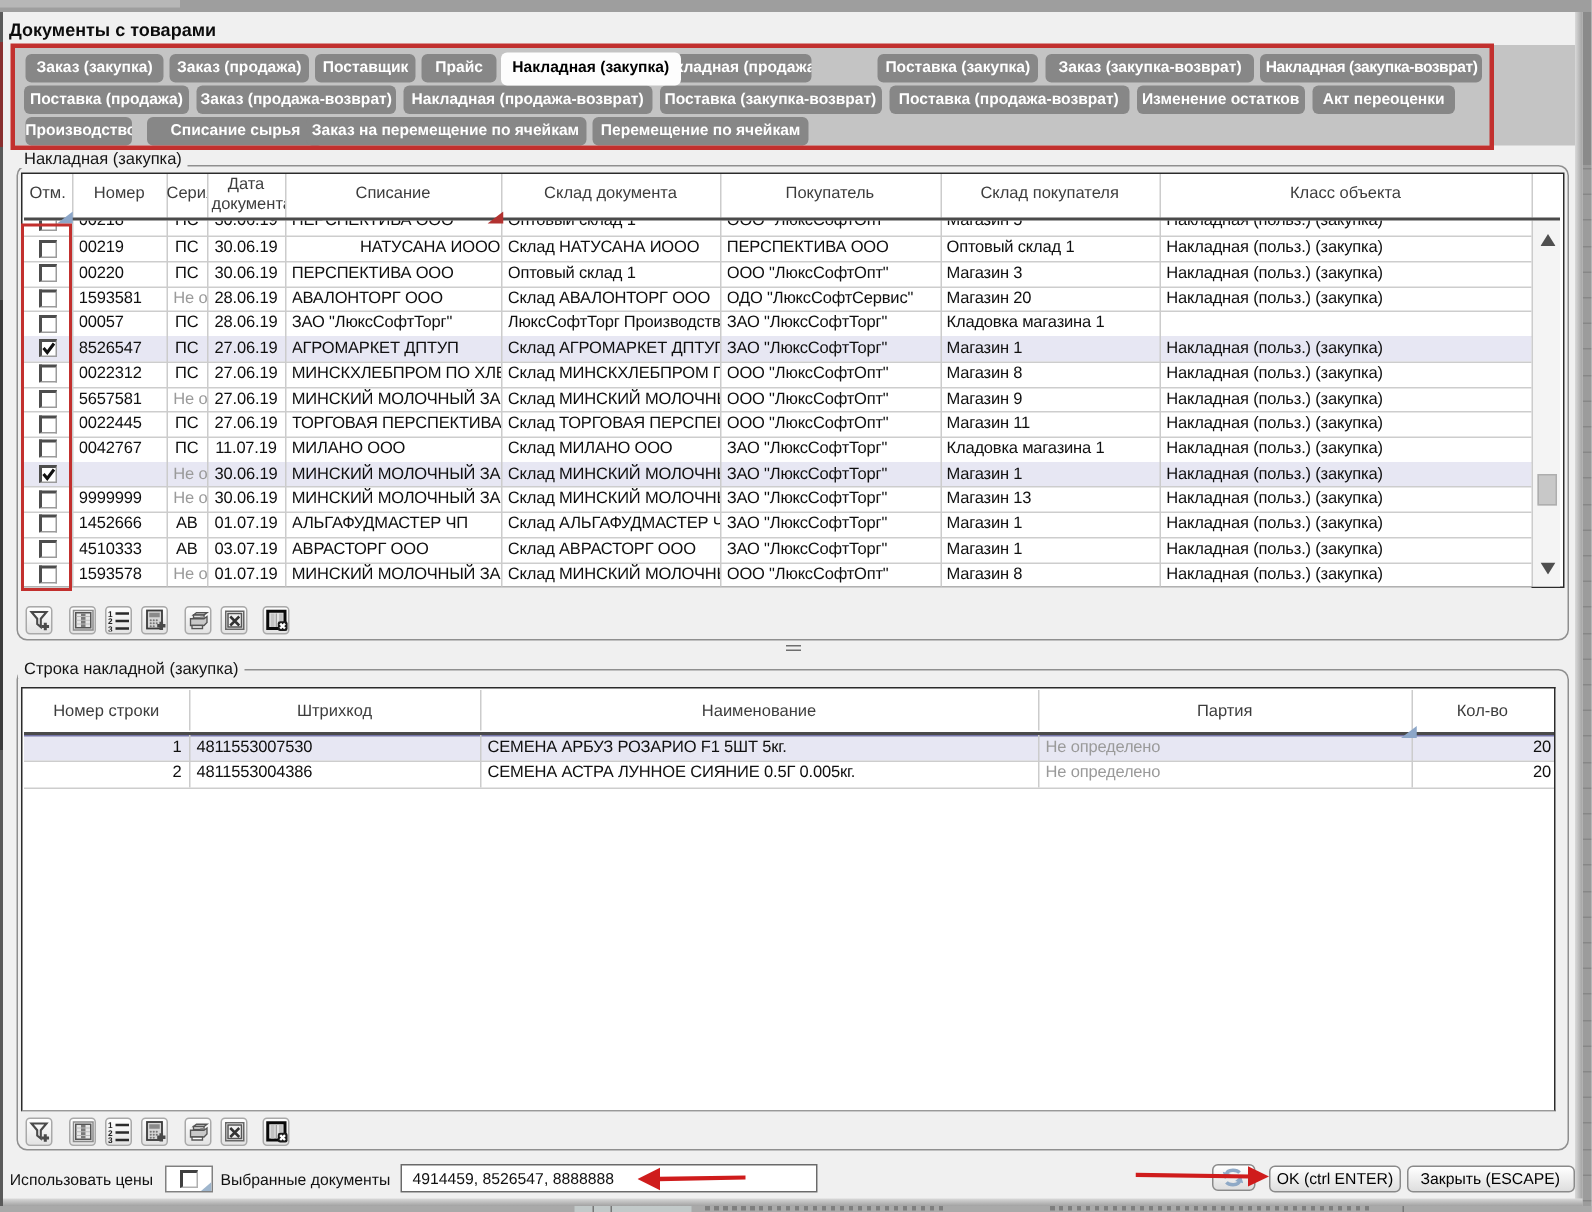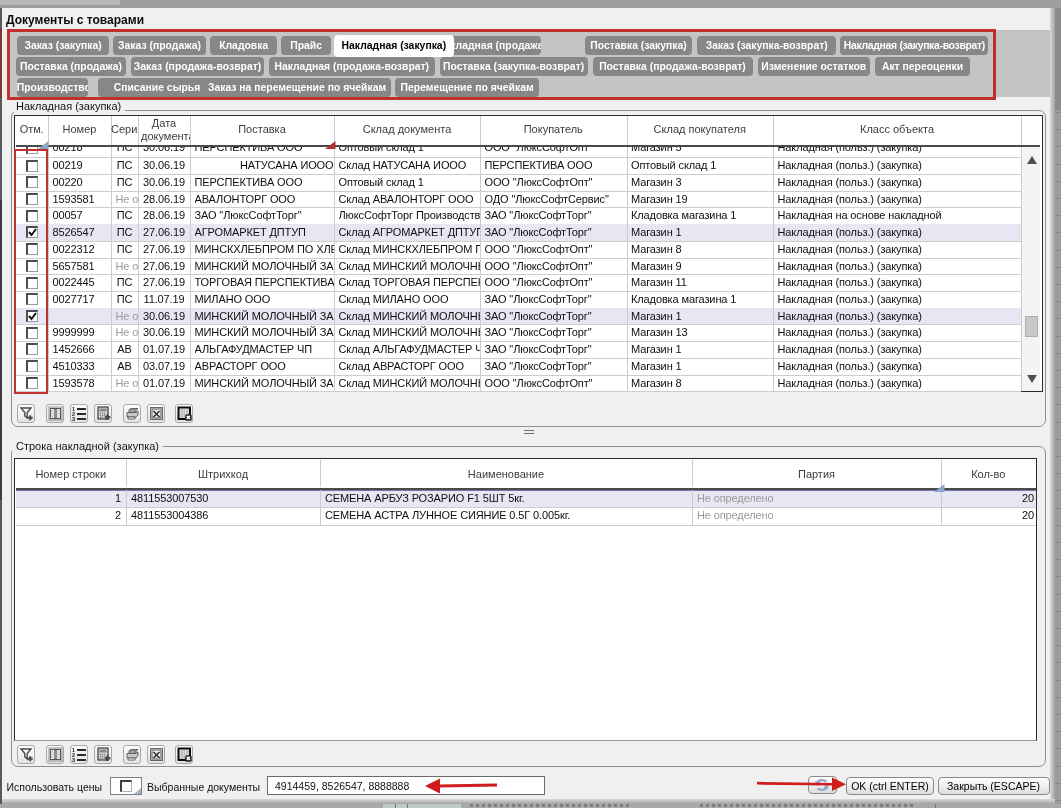--- a/index.html
+++ b/index.html
@@ -79,21 +79,21 @@
 <div class="abs" style="left:470px;top:804px;width:160px;height:3px;background:repeating-linear-gradient(90deg,#7e7e7e 0 3px,#a9a9a9 3px 6px);"></div>
 <div class="abs" style="left:700px;top:804px;width:215px;height:3px;background:repeating-linear-gradient(90deg,#7e7e7e 0 3px,#a9a9a9 3px 6px);"></div>
 <div class="abs" style="left:935px;top:804px;width:1px;height:4px;background:#777;"></div>
 <div class="abs" style="left:2px;top:8px;width:1053px;height:796px;background:#f0f0f0;"></div>
 <div class="abs" style="left:1050px;top:8px;width:5px;height:796px;background:linear-gradient(90deg,#d9d9d9,#a2a2a2);"></div>
 <div class="abs" style="left:2px;top:799px;width:1053px;height:5px;background:linear-gradient(#d9d9d9,#a2a2a2);"></div>
 <div class="abs" style="left:6px;top:13px;font-size:12px;font-weight:bold;color:#0c0c0c;">Документы с товарами</div>
 <div class="abs" style="left:8px;top:30px;width:1042px;height:67px;background:#c4c4c4;"></div>
 <div class="tab" style="left:16.8px;top:36px;width:92.6px;">Заказ (закупка)</div>
 <div class="tab" style="left:113px;top:36px;width:93px;">Заказ (продажа)</div>
-<div class="tab" style="left:210px;top:36px;width:67.4px;">Кладовка</div>
+<div class="tab" style="left:210px;top:36px;width:67.4px;">Поставщик</div>
 <div class="tab" style="left:281.4px;top:36px;width:49.4px;">Прайс</div>
 <div class="tab" style="left:437px;top:36px;width:104px;">Накладная (продажа)</div>
 <div class="tab" style="left:584.9px;top:36px;width:107.3px;">Поставка (закупка)</div>
 <div class="tab" style="left:697.3px;top:36px;width:138.8px;">Заказ (закупка-возврат)</div>
 <div class="tab" style="left:840.4px;top:36px;width:148px;"><span style="letter-spacing:-0.3px">Накладная (закупка-возврат)</span></div>
 <div class="tab" style="left:16px;top:57px;width:110px;">Поставка (продажа)</div>
 <div class="tab" style="left:131px;top:57px;width:133px;">Заказ (продажа-возврат)</div>
 <div class="tab" style="left:268.5px;top:57px;width:166.5px;">Накладная (продажа-возврат)</div>
 <div class="tab" style="left:439.6px;top:57px;width:148px;">Поставка (закупка-возврат)</div>
 <div class="tab" style="left:592.5px;top:57px;width:160px;">Поставка (продажа-возврат)</div>
@@ -113,21 +113,21 @@
 <div class="vline" style="left:138px;top:116px;height:29px;"></div>
 <div class="vline" style="left:190px;top:116px;height:29px;"></div>
 <div class="vline" style="left:334px;top:116px;height:29px;"></div>
 <div class="vline" style="left:480px;top:116px;height:29px;"></div>
 <div class="vline" style="left:626.5px;top:116px;height:29px;"></div>
 <div class="vline" style="left:773px;top:116px;height:29px;"></div>
 <div class="vline" style="left:1021px;top:116px;height:29px;"></div>
 <div class="hcell" style="left:15.5px;top:123px;width:32.5px;">Отм.</div>
 <div class="hcell" style="left:48px;top:123px;width:63px;">Номер</div>
 <div class="hcell" style="left:111px;top:123px;width:27px;">Серия</div>
-<div class="hcell" style="left:190px;top:123px;width:144px;">Поставка</div>
+<div class="hcell" style="left:190px;top:123px;width:144px;">Списание</div>
 <div class="hcell" style="left:334px;top:123px;width:146px;">Склад документа</div>
 <div class="hcell" style="left:480px;top:123px;width:146.5px;">Покупатель</div>
 <div class="hcell" style="left:626.5px;top:123px;width:146.5px;">Склад покупателя</div>
 <div class="hcell" style="left:773px;top:123px;width:248px;">Класс объекта</div>
 <div class="hcell" style="left:138px;top:116.5px;width:52px;">Дата</div>
 <div class="hcell" style="left:141px;top:129.5px;width:49px;text-align:left;">документа</div>
 <div class="abs" style="left:15.5px;top:145px;width:1024.5px;height:2px;background:#4a4a4a;z-index:2;"></div>
 <svg class="abs" style="left:38px;top:140.5px;z-index:3;" width="11" height="9">
     <polygon points="10.5,0 10.5,8 0,8" fill="#8ca6c8"></polygon>
   </svg>
@@ -171,34 +171,33 @@
   </div>
 <div class="hline" style="left:15.5px;top:190.72px;width:1005.5px;"></div>
 <div class="abs" style="left:14px;top:190.72px;width:1027.5px;height:16.71px;overflow:hidden;">
     <div class="cb" style="left:11.5px;top:2.30px;"></div>
     <div class="cell" style="left:38.5px;top:0.00px;width:58.0px;height:16.71px;line-height:16.71px;">1593581</div>
     <div class="cell" style="left:101.5px;top:0.00px;width:22.0px;height:16.71px;line-height:16.71px;"><span class="gray">Не определено</span></div>
     <div class="cell" style="left:128.5px;top:0.00px;width:43.0px;height:16.71px;line-height:16.71px;text-align:center;">28.06.19</div>
     <div class="cell" style="left:180.5px;top:0.00px;width:139.0px;height:16.71px;line-height:16.71px;">АВАЛОНТОРГ ООО</div>
     <div class="cell" style="left:324.5px;top:0.00px;width:141.0px;height:16.71px;line-height:16.71px;">Склад АВАЛОНТОРГ ООО</div>
     <div class="cell" style="left:470.5px;top:0.00px;width:141.5px;height:16.71px;line-height:16.71px;">ОДО "ЛюксСофтСервис"</div>
-    <div class="cell" style="left:617.0px;top:0.00px;width:141.5px;height:16.71px;line-height:16.71px;">Магазин 19</div>
+    <div class="cell" style="left:617.0px;top:0.00px;width:141.5px;height:16.71px;line-height:16.71px;">Магазин 20</div>
     <div class="cell" style="left:763.5px;top:0.00px;width:243.0px;height:16.71px;line-height:16.71px;">Накладная (польз.) (закупка)</div>
   </div>
 <div class="hline" style="left:15.5px;top:207.43px;width:1005.5px;"></div>
 <div class="abs" style="left:14px;top:207.43px;width:1027.5px;height:16.71px;overflow:hidden;">
     <div class="cb" style="left:11.5px;top:2.30px;"></div>
     <div class="cell" style="left:38.5px;top:0.00px;width:58.0px;height:30px;line-height:16.71px;">00057</div>
     <div class="cell" style="left:101.5px;top:0.00px;width:18.0px;height:16.71px;line-height:16.71px;text-align:center;">ПС</div>
     <div class="cell" style="left:128.5px;top:0.00px;width:43.0px;height:16.71px;line-height:16.71px;text-align:center;">28.06.19</div>
     <div class="cell" style="left:180.5px;top:0.00px;width:139.0px;height:16.71px;line-height:16.71px;">ЗАО "ЛюксСофтТорг"</div>
     <div class="cell" style="left:324.5px;top:0.00px;width:141.0px;height:16.71px;line-height:16.71px;">ЛюксСофтТорг Производства</div>
     <div class="cell" style="left:470.5px;top:0.00px;width:141.5px;height:16.71px;line-height:16.71px;">ЗАО "ЛюксСофтТорг"</div>
     <div class="cell" style="left:617.0px;top:0.00px;width:141.5px;height:16.71px;line-height:16.71px;">Кладовка магазина 1</div>
-    <div class="cell" style="left:763.5px;top:0.00px;width:243.0px;height:16.71px;line-height:16.71px;">Накладная на основе накладной</div>
   </div>
 <div class="hline" style="left:15.5px;top:224.14px;width:1005.5px;"></div>
 <div class="abs" style="left:15.5px;top:224.14px;width:1005.5px;height:16.71px;background:#e7e7f3;"></div>
 <div class="abs" style="left:14px;top:224.14px;width:1027.5px;height:16.71px;overflow:hidden;">
     <div class="cb" style="left:11.5px;top:2.30px;"></div>
     <svg style="position:absolute;left:13.5px;top:4.00px;" width="9" height="9" viewBox="0 0 9 9">
       <polyline points="1,4 3.5,7 8,1" stroke="#111" stroke-width="2" fill="none"></polyline>
     </svg>
     <div class="cell" style="left:38.5px;top:0.00px;width:58.0px;height:16.71px;line-height:16.71px;">8526547</div>
     <div class="cell" style="left:101.5px;top:0.00px;width:18.0px;height:16.71px;line-height:16.71px;text-align:center;">ПС</div>
@@ -241,21 +240,21 @@
     <div class="cell" style="left:128.5px;top:0.00px;width:43.0px;height:16.71px;line-height:16.71px;text-align:center;">27.06.19</div>
     <div class="cell" style="left:180.5px;top:0.00px;width:139.0px;height:16.71px;line-height:16.71px;">ТОРГОВАЯ ПЕРСПЕКТИВА</div>
     <div class="cell" style="left:324.5px;top:0.00px;width:141.0px;height:16.71px;line-height:16.71px;">Склад ТОРГОВАЯ ПЕРСПЕКТИВА</div>
     <div class="cell" style="left:470.5px;top:0.00px;width:141.5px;height:16.71px;line-height:16.71px;">ООО "ЛюксСофтОпт"</div>
     <div class="cell" style="left:617.0px;top:0.00px;width:141.5px;height:16.71px;line-height:16.71px;">Магазин 11</div>
     <div class="cell" style="left:763.5px;top:0.00px;width:243.0px;height:16.71px;line-height:16.71px;">Накладная (польз.) (закупка)</div>
   </div>
 <div class="hline" style="left:15.5px;top:290.98px;width:1005.5px;"></div>
 <div class="abs" style="left:14px;top:290.98px;width:1027.5px;height:16.71px;overflow:hidden;">
     <div class="cb" style="left:11.5px;top:2.30px;"></div>
-    <div class="cell" style="left:38.5px;top:0.00px;width:58.0px;height:16.71px;line-height:16.71px;">0027717</div>
+    <div class="cell" style="left:38.5px;top:0.00px;width:58.0px;height:16.71px;line-height:16.71px;">0042767</div>
     <div class="cell" style="left:101.5px;top:0.00px;width:18.0px;height:16.71px;line-height:16.71px;text-align:center;">ПС</div>
     <div class="cell" style="left:128.5px;top:0.00px;width:43.0px;height:16.71px;line-height:16.71px;text-align:center;">11.07.19</div>
     <div class="cell" style="left:180.5px;top:0.00px;width:139.0px;height:16.71px;line-height:16.71px;">МИЛАНО ООО</div>
     <div class="cell" style="left:324.5px;top:0.00px;width:141.0px;height:16.71px;line-height:16.71px;">Склад МИЛАНО ООО</div>
     <div class="cell" style="left:470.5px;top:0.00px;width:141.5px;height:16.71px;line-height:16.71px;">ЗАО "ЛюксСофтТорг"</div>
     <div class="cell" style="left:617.0px;top:0.00px;width:141.5px;height:16.71px;line-height:16.71px;">Кладовка магазина 1</div>
     <div class="cell" style="left:763.5px;top:0.00px;width:243.0px;height:16.71px;line-height:16.71px;">Накладная (польз.) (закупка)</div>
   </div>
 <div class="hline" style="left:15.5px;top:307.69px;width:1005.5px;"></div>
 <div class="abs" style="left:15.5px;top:307.69px;width:1005.5px;height:16.71px;background:#e7e7f3;"></div>

